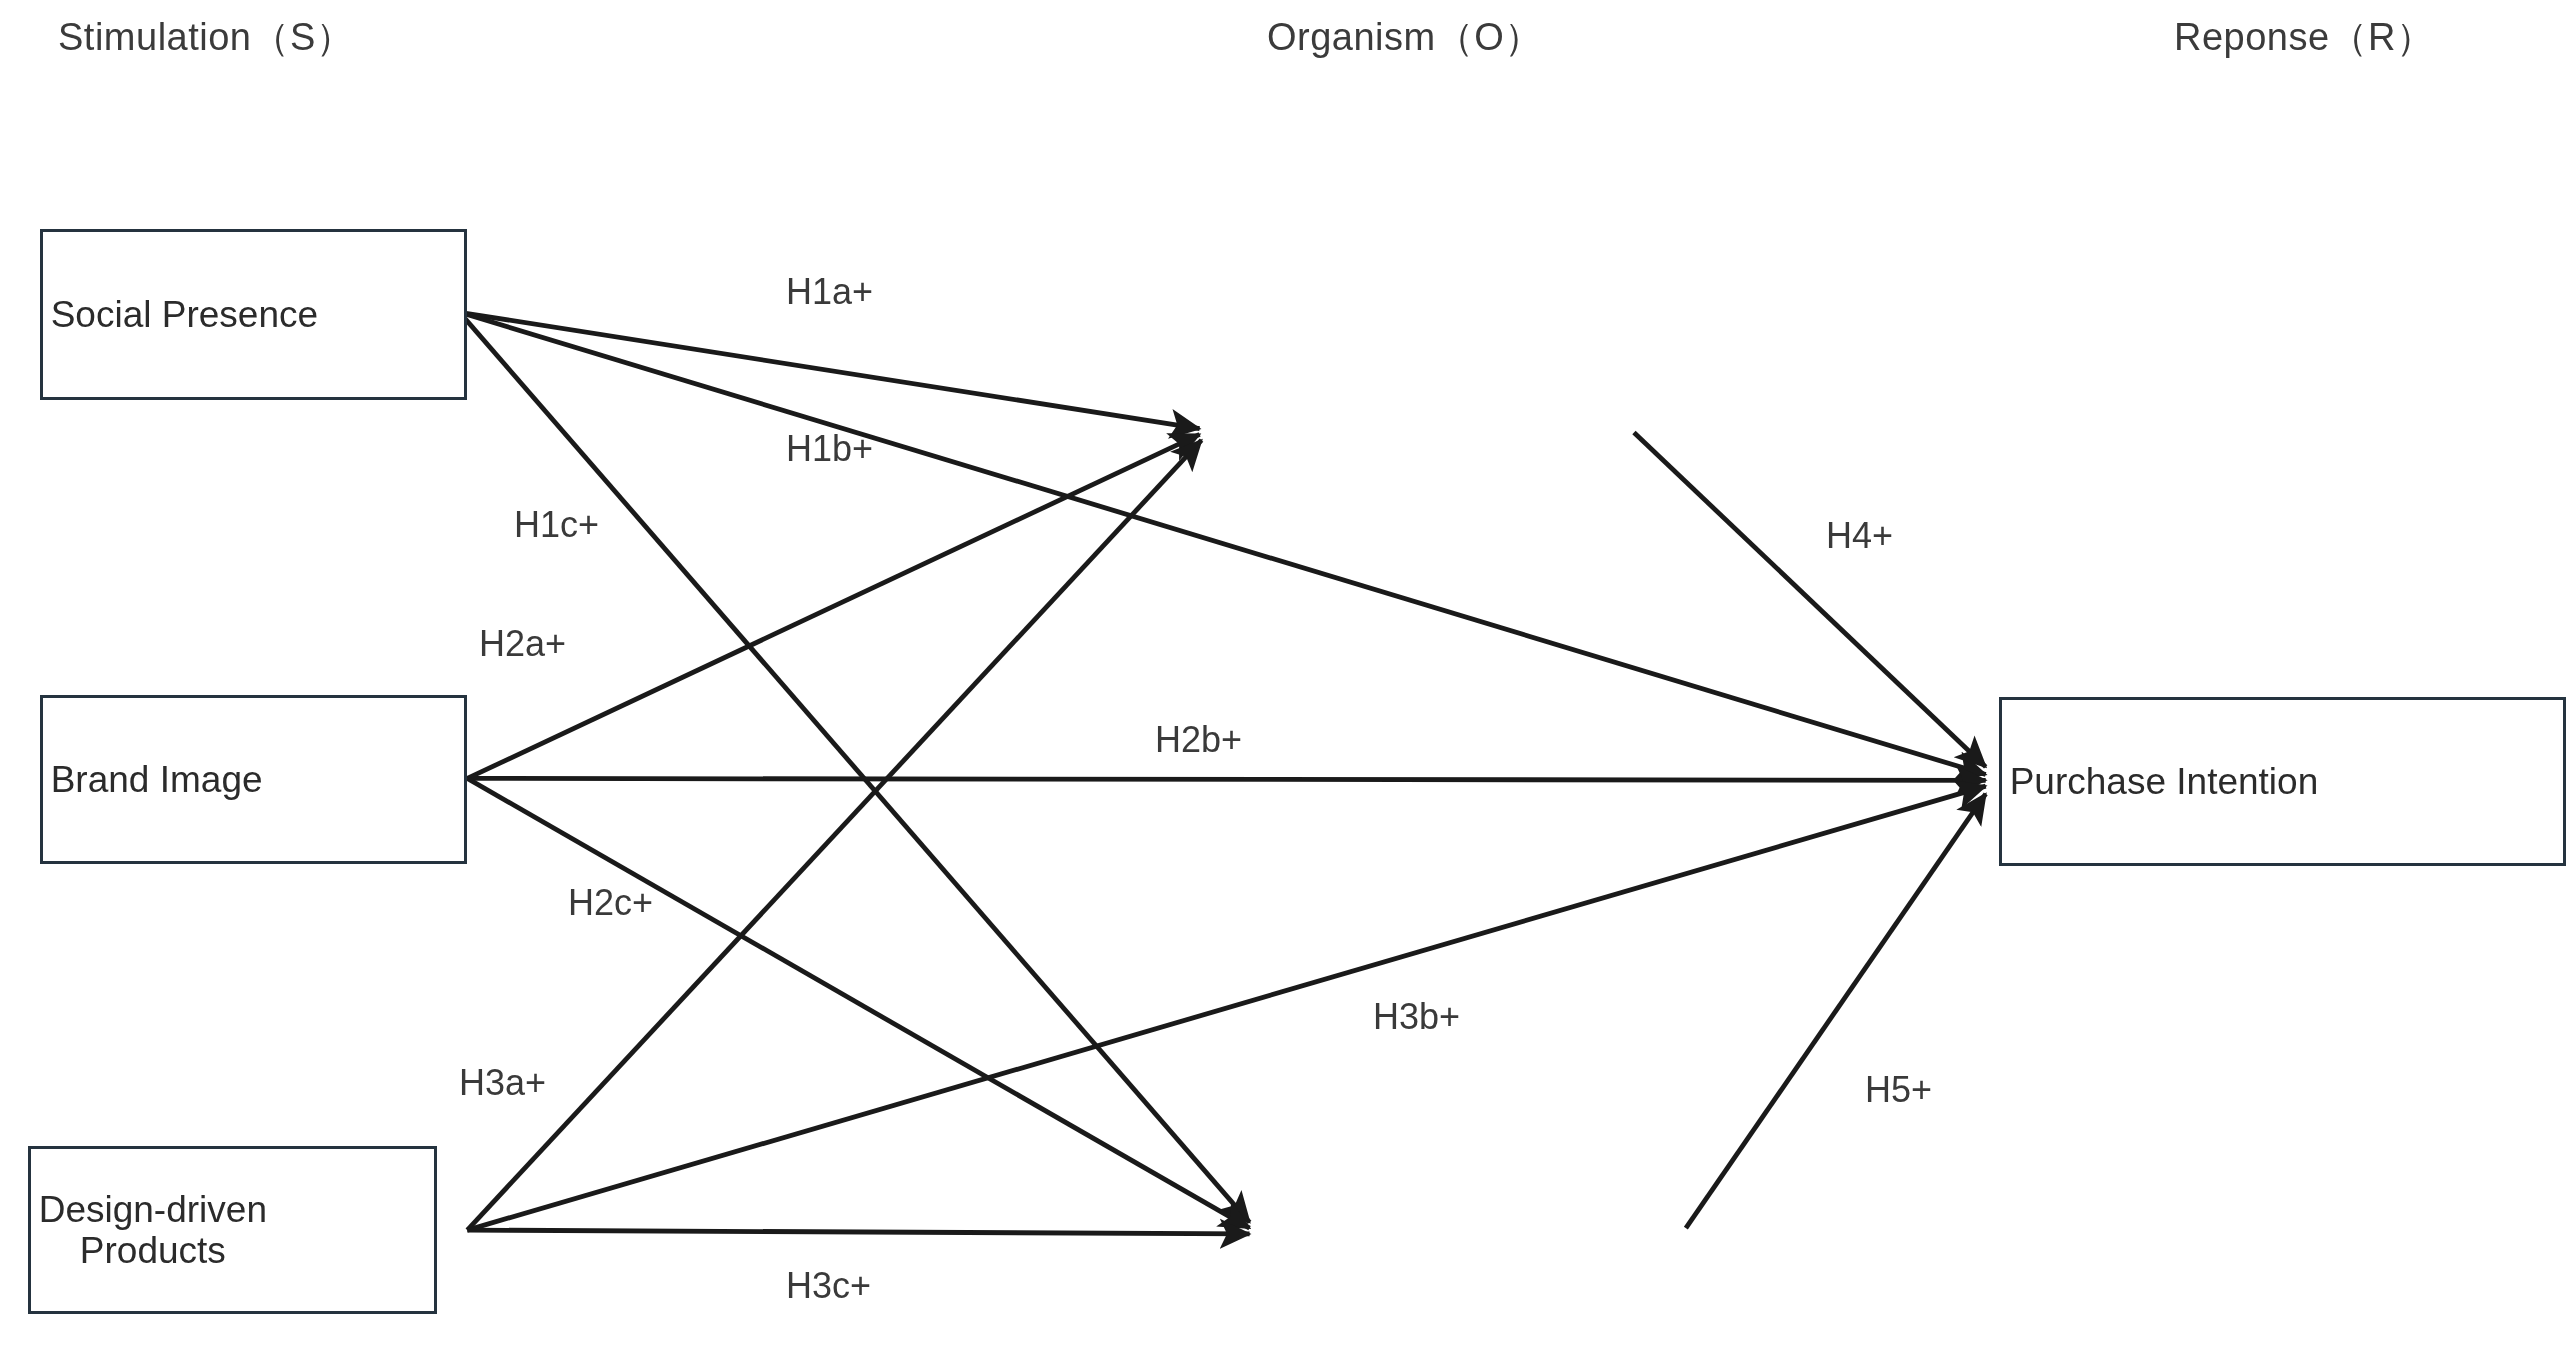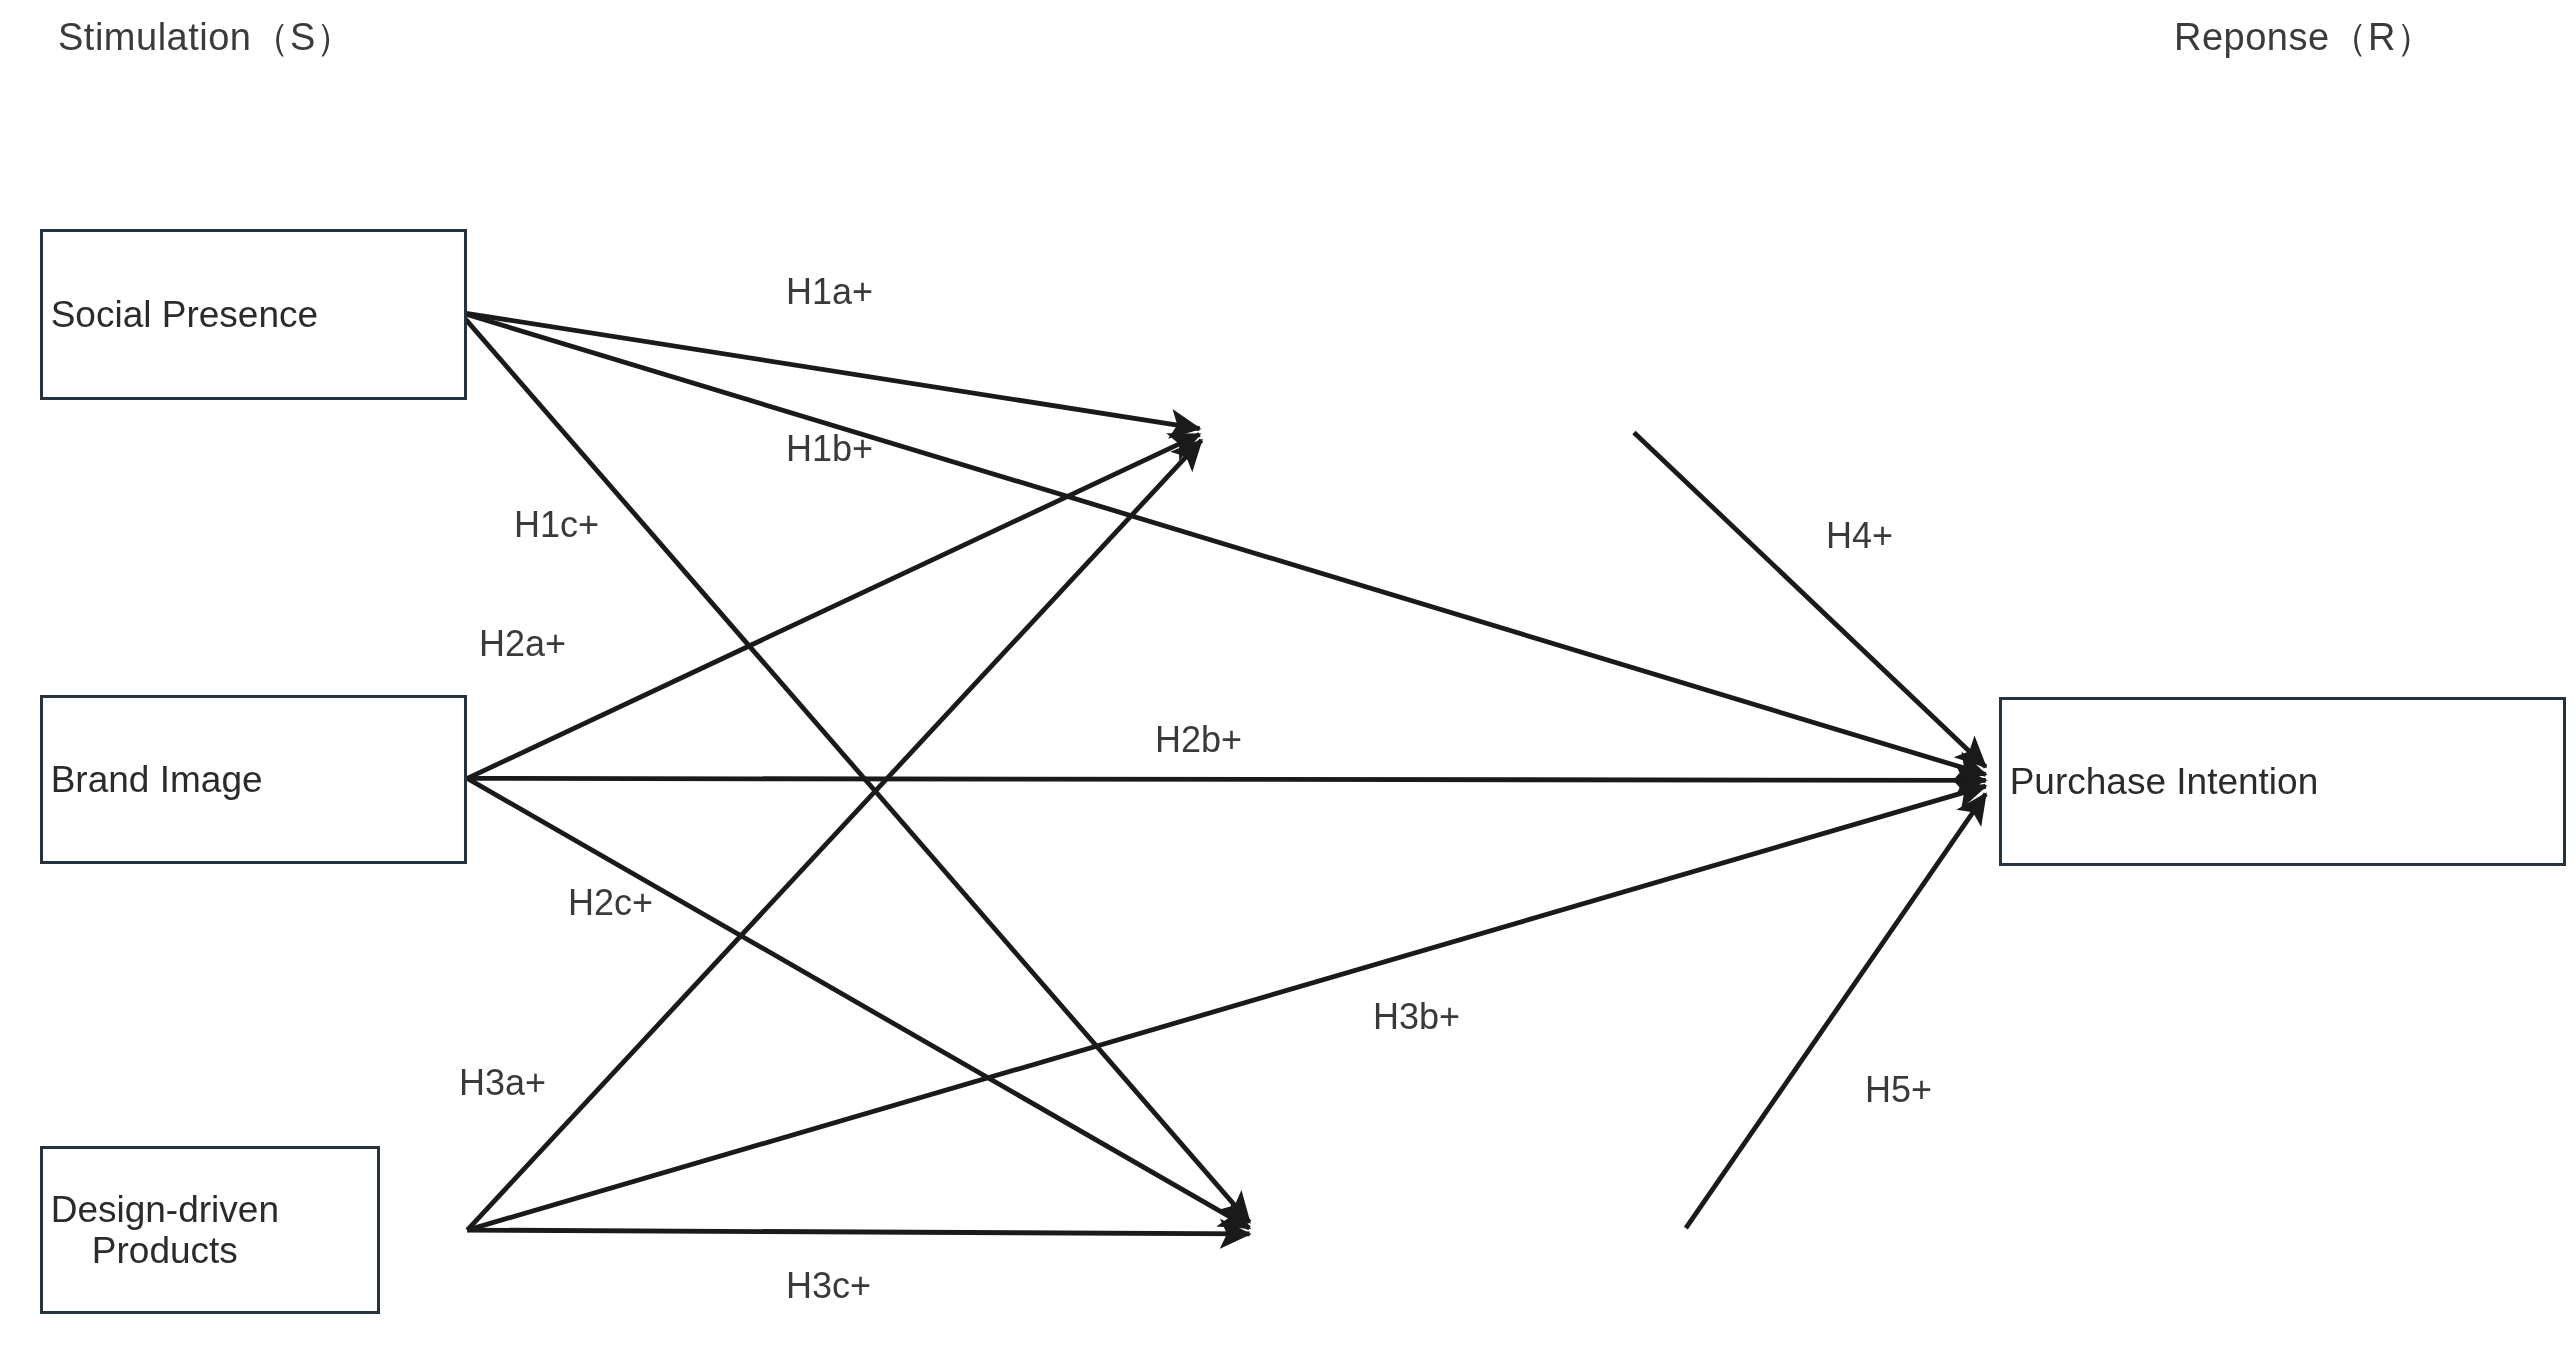--- a/index.html
+++ b/index.html
@@ -45,21 +45,21 @@
     font-size: 37px;
     line-height: 1.12;
     color: #2b2b2b;
     font-weight: 400;
     white-space: pre-line;
     padding: 0 7.7px;
   }
 
   #node-social-presence   { left: 40px;   top: 229px;  width: 427px; height: 171px; }
   #node-brand-image       { left: 40px;   top: 695px;  width: 427px; height: 169px; }
-  #node-design-driven     { left: 40px;   top: 1146px; width: 340px; height: 168px; }
+  #node-design-driven     { left: 28px;   top: 1146px; width: 409px; height: 168px; }
   #node-green-value       { left: 1213px; top: 348px;  width: 419px; height: 168px; }
   #node-emotional-attitude{ left: 1261px; top: 1144px; width: 423px; height: 169px; }
   #node-purchase-intention{ left: 1999px; top: 697px;  width: 567px; height: 169px; }
 
   
   #edges {
     position: absolute;
     left: 0; top: 0;
     width: 2576px;
     height: 1355px;
@@ -81,20 +81,21 @@
     font-weight: 400;
     background: transparent;
   }
 </style>
 </head>
 <body>
 
 <div id="stage">
 
   <div class="col-header" id="hdr-s">Stimulation（S）</div>
+  <div class="col-header" id="hdr-o">Organism（O）</div>
   <div class="col-header" id="hdr-r">Reponse（R）</div>
 
   <svg id="edges" viewBox="0 0 2680 1410">
     <defs>
       <marker id="arrowhead" markerWidth="7" markerHeight="7" refX="6.2" refY="3.5" orient="auto" markerUnits="strokeWidth">
         <path d="M 0 0.35 L 6.6 3.5 L 0 6.65 L 1.5 3.5 Z" fill="#1a1a1a"></path>
       </marker>
     </defs>
 
     <line class="edge-line" x1="478" y1="325" x2="1248" y2="446" marker-end="url(#arrowhead)"></line>

